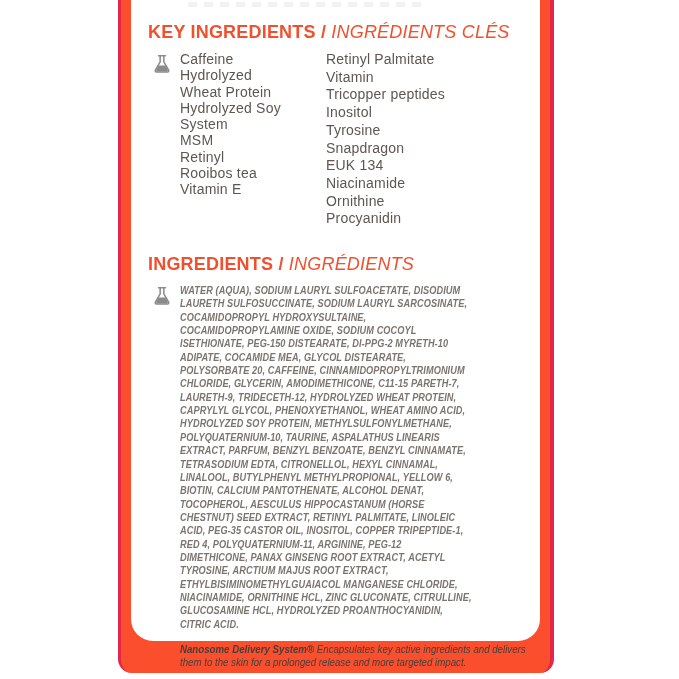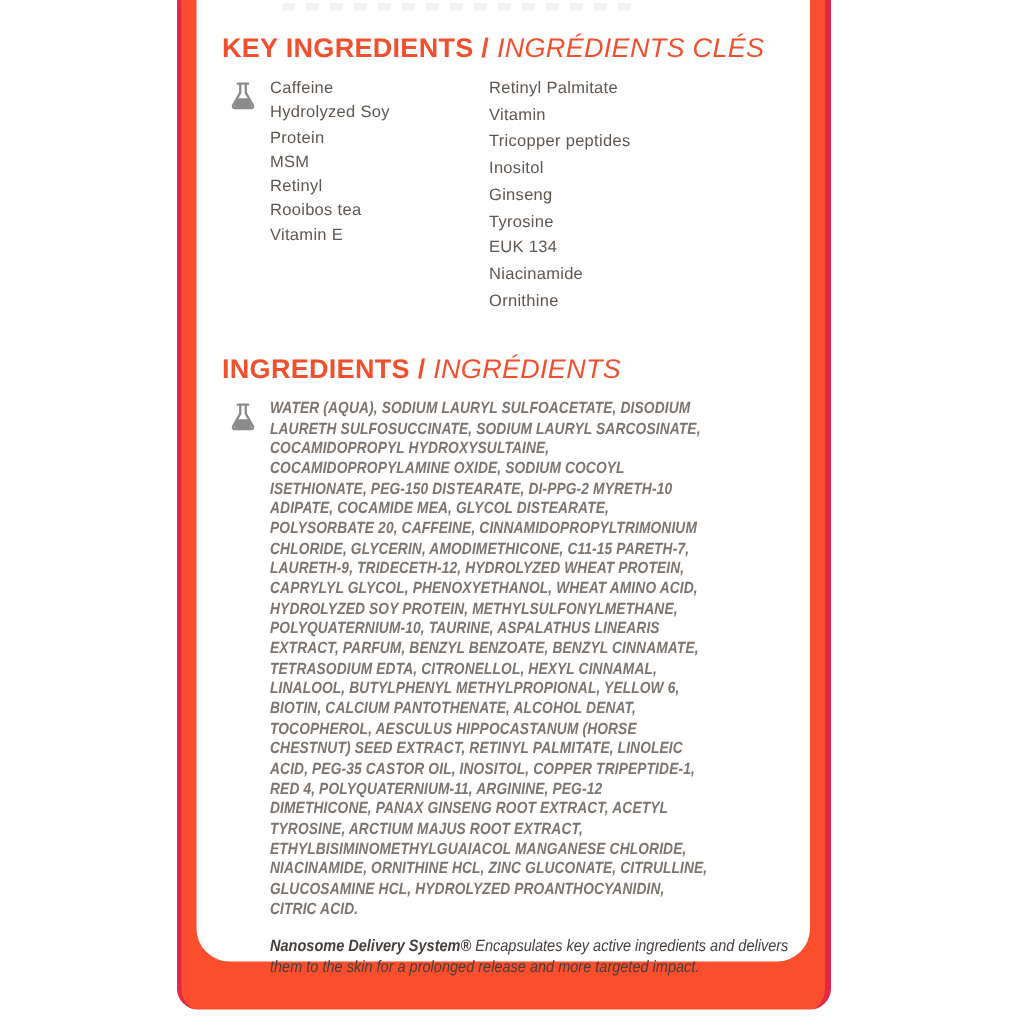--- a/index.html
+++ b/index.html
@@ -52,21 +52,21 @@
     margin-top:9px;
   }
   .flask{
     flex:0 0 22px;
     margin:2px 7px 0 3px;
   }
   .cols{display:flex;}
   .col{
     list-style:none;margin:0;padding:0;
     color:#5e5751;
-    font-size:11px;
+    font-size:14px;
     letter-spacing:0.2px;
   }
   .col1{width:146px;}
   .col1 li{line-height:16.3px;white-space:pre-line;}
   .col2 li{line-height:17.7px;white-space:pre-line;}
   .ing-block{
     display:flex;
     margin-top:9px;
     font-style:italic;
   }
@@ -108,37 +108,40 @@
 
     <div class="key-block">
       <svg class="flask" viewBox="0 0 24 24" width="22" height="22" aria-hidden="true">
         <path d="M10 3v6.6L4.8 18.7c-.5.9.1 2.1 1.2 2.1h12c1.1 0 1.7-1.2 1.2-2.1L14 9.6V3" fill="none" stroke="#8b8b8b" stroke-width="1.7"></path>
         <path d="M8.3 13.6l-2.6 4.8c-.4.8.1 1.7 1 1.7h10.6c.9 0 1.4-.9 1-1.7l-2.6-4.8z" fill="#8b8b8b"></path>
         <path d="M8.3 3h7.4" stroke="#8b8b8b" stroke-width="1.8" stroke-linecap="round"></path>
       </svg>
       <div class="cols">
         <ul class="col col1">
           <li>Caffeine</li>
+          <li>Hydrolyzed
+Wheat Protein</li>
           <li>Hydrolyzed Soy
-Protein</li>
+System</li>
           <li>MSM</li>
           <li>Retinyl</li>
           <li>Rooibos tea</li>
           <li>Vitamin E</li>
         </ul>
         <ul class="col col2">
           <li>Retinyl Palmitate</li>
           <li>Vitamin</li>
           <li>Tricopper peptides</li>
           <li>Inositol</li>
-          <li>Ginseng</li>
           <li>Tyrosine</li>
+          <li>Snapdragon</li>
           <li>EUK 134</li>
           <li>Niacinamide</li>
           <li>Ornithine</li>
+          <li>Procyanidin</li>
         </ul>
       </div>
     </div>
 
     <div class="section-title ing-title">
       <span class="en">INGREDIENTS</span><span class="sep"> / </span><span class="fr">INGRÉDIENTS</span>
     </div>
 
     <div class="ing-block">
       <svg class="flask" viewBox="0 0 24 24" width="22" height="22" aria-hidden="true">

